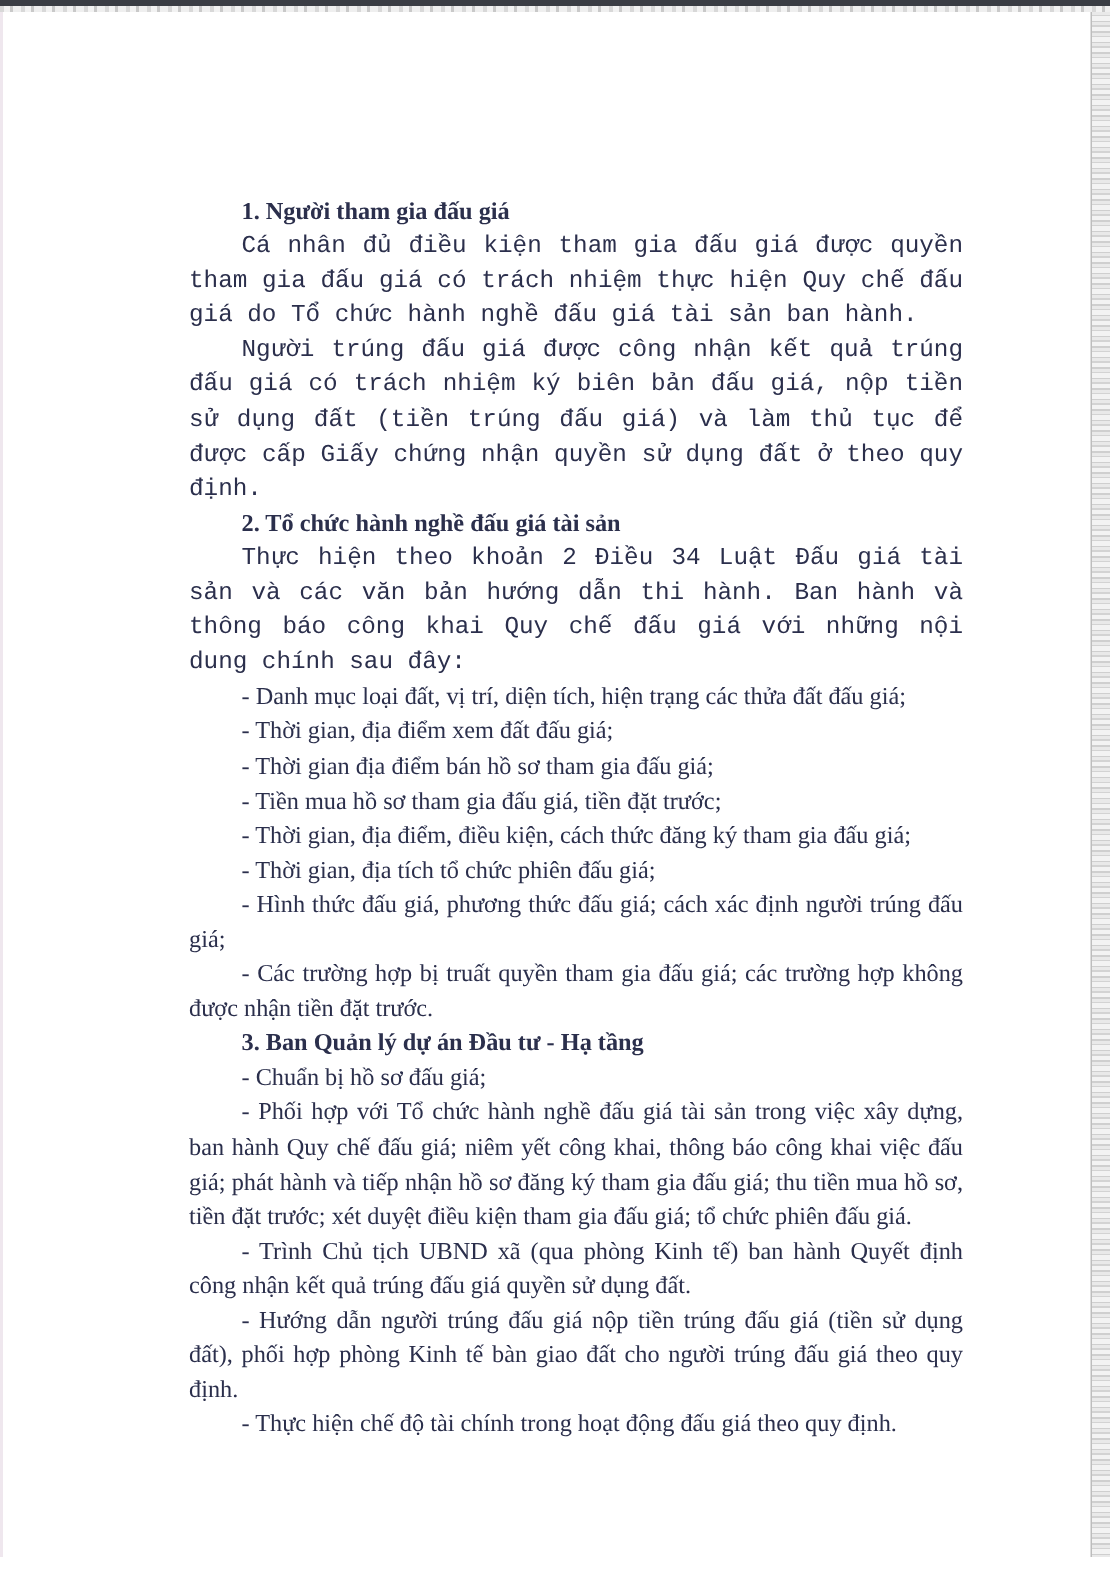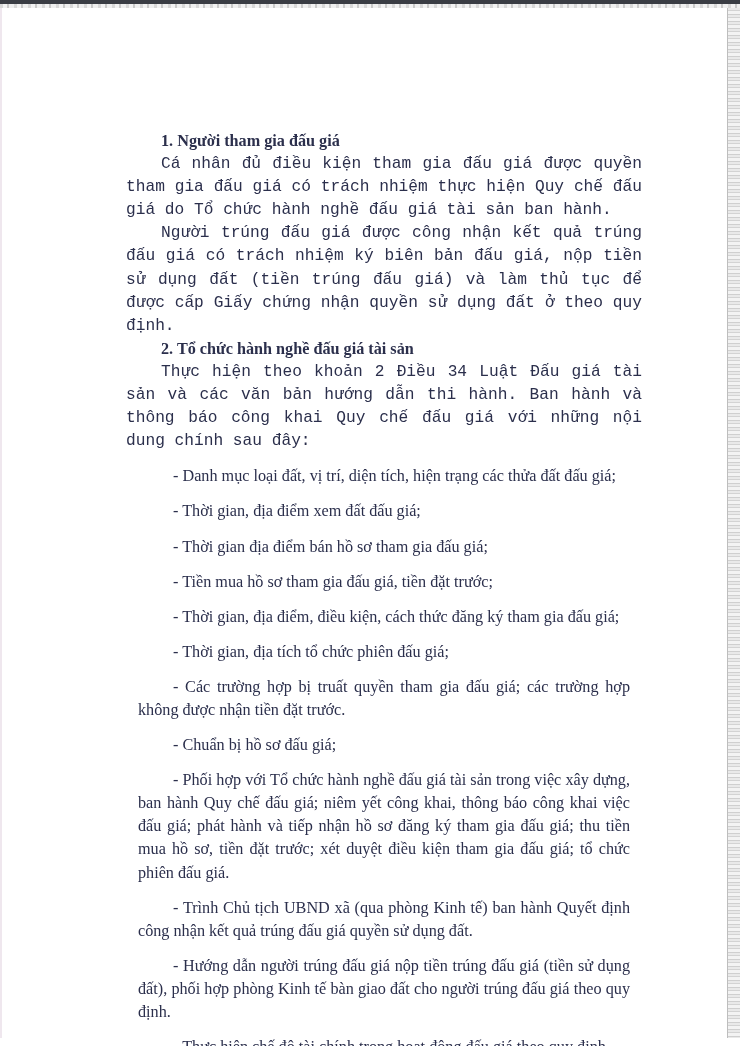--- a/index.html
+++ b/index.html
@@ -25,21 +25,21 @@
   }
   .left-edge {
     position: absolute; left: 0; top: 8px; width: 2px; height: 1030px; background: #efe7ee;
   }
   .page {
     position: absolute; left: 126px; top: 130px; width: 516px;
     color: #2b2f4c; font-size: 16.2px; line-height: 23.1px;
   }
   .heading { font-weight: bold; padding-left: 35px; margin: 0; }
   .para { text-align: justify; text-indent: 35px; margin: 0; font-family: Liberation Mono, monospace; }
-  .bullet { text-align: justify; text-indent: 35px; margin: 12px; }
+  .bullet { text-align: justify; text-indent: 35px; margin: 0; }
 </style>
 </head>
 <body>
 
 <div class="top-strip"></div>
 <div class="top-strip2"></div>
 <div class="left-edge"></div>
 <div class="right-edge-line"></div>
 <div class="right-edge"></div>
 
@@ -50,21 +50,23 @@
   <p class="para">Người trúng đấu giá được công nhận kết quả trúng đấu giá có trách nhiệm ký biên bản đấu giá, nộp tiền sử dụng đất (tiền trúng đấu giá) và làm thủ tục để được cấp Giấy chứng nhận quyền sử dụng đất ở theo quy định.</p>
 
   <p class="heading">2. Tổ chức hành nghề đấu giá tài sản</p>
   <p class="para">Thực hiện theo khoản 2 Điều 34 Luật Đấu giá tài sản và các văn bản hướng dẫn thi hành. Ban hành và thông báo công khai Quy chế đấu giá với những nội dung chính sau đây:</p>
   <p class="bullet">- Danh mục loại đất, vị trí, diện tích, hiện trạng các thửa đất đấu giá;</p>
   <p class="bullet">- Thời gian, địa điểm xem đất đấu giá;</p>
   <p class="bullet">- Thời gian địa điểm bán hồ sơ tham gia đấu giá;</p>
   <p class="bullet">- Tiền mua hồ sơ tham gia đấu giá, tiền đặt trước;</p>
   <p class="bullet">- Thời gian, địa điểm, điều kiện, cách thức đăng ký tham gia đấu giá;</p>
   <p class="bullet">- Thời gian, địa tích tổ chức phiên đấu giá;</p>
+  <p class="bullet">- Hình thức đấu giá, phương thức đấu giá; cách xác định người trúng đấu giá;</p>
   <p class="bullet">- Các trường hợp bị truất quyền tham gia đấu giá; các trường hợp không được nhận tiền đặt trước.</p>
 
+  <p class="heading">3. Ban Quản lý dự án Đầu tư - Hạ tầng</p>
   <p class="bullet">- Chuẩn bị hồ sơ đấu giá;</p>
   <p class="bullet">- Phối hợp với Tổ chức hành nghề đấu giá tài sản trong việc xây dựng, ban hành Quy chế đấu giá; niêm yết công khai, thông báo công khai việc đấu giá; phát hành và tiếp nhận hồ sơ đăng ký tham gia đấu giá; thu tiền mua hồ sơ, tiền đặt trước; xét duyệt điều kiện tham gia đấu giá; tổ chức phiên đấu giá.</p>
   <p class="bullet">- Trình Chủ tịch UBND xã (qua phòng Kinh tế) ban hành Quyết định công nhận kết quả trúng đấu giá quyền sử dụng đất.</p>
   <p class="bullet">- Hướng dẫn người trúng đấu giá nộp tiền trúng đấu giá (tiền sử dụng đất), phối hợp phòng Kinh tế bàn giao đất cho người trúng đấu giá theo quy định.</p>
   <p class="bullet">- Thực hiện chế độ tài chính trong hoạt động đấu giá theo quy định.</p>
 
 </div>
 
 </body></html>

